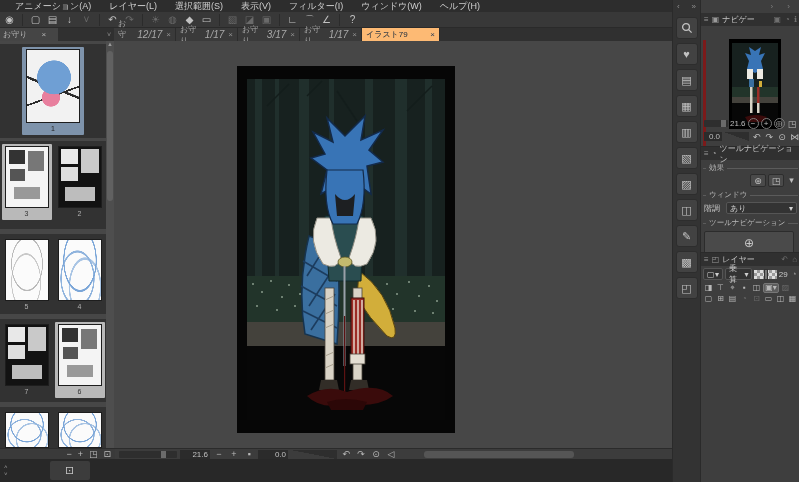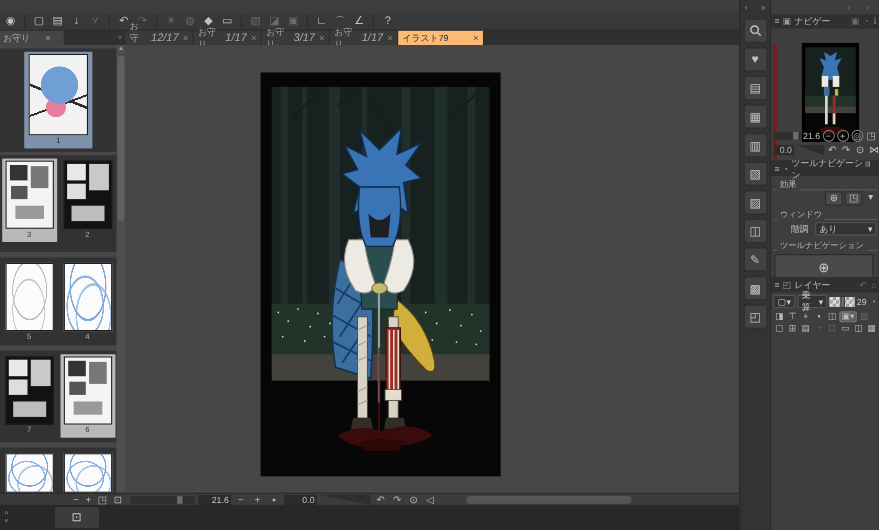--- a/index.html
+++ b/index.html
@@ -82,21 +82,21 @@
   
   #rightstrip{left:672px;top:0;width:28px;height:482px;background:#333;border-left:1px solid #2a2a2a;}
   #rs-top{display:flex;justify-content:space-between;padding:2px 4px;color:#8f8f8f;font-size:8px;}
   .rsbtn{width:22px;height:22px;margin:4px auto 4px auto;background:#424242;border:1px solid #2d2d2d;border-radius:3px;display:flex;align-items:center;justify-content:center;color:#c2c2c2;font-size:11px;}
   
   #rightcol{left:700px;top:0;width:99px;height:482px;background:#3e3e3e;border-left:1px solid #2a2a2a;}
   .phead{height:13px;background:#303030;display:flex;align-items:center;gap:3px;padding:0 3px;font-size:8px;color:#c4c4c4;}
   .phead .hamb{color:#9a9a9a;font-size:8px;}
   .phead .hico{color:#9a9a9a;font-size:8px;}
   .phead .dim{color:#6f6f6f;margin-left:auto;display:flex;gap:4px;}
-  .seplabel{display:flex;align-items:flex-end;gap:3px;font-size:7.5px;color:#b9b9b9;margin:3px 2px 1px 2px;}
+  .seplabel{display:flex;align-items:center;gap:3px;font-size:7.5px;color:#b9b9b9;margin:3px 2px 1px 2px;}
   .seplabel::before{content:"";width:3px;height:1px;background:#5b5b5b;}
   .seplabel::after{content:"";flex:1;height:1px;background:#5b5b5b;}
   .dropbox{background:#333;border:1px solid #555;border-radius:2px;display:flex;align-items:center;justify-content:space-between;padding:0 3px;font-size:8px;height:12px;color:#cfcfcf;}
   
   #nav-red{position:absolute;left:2px;top:27px;width:3px;height:106px;background:#7c1a1a;}
   #nav-thumb{position:absolute;left:28px;top:26px;width:52px;height:90px;background:#000;}
   .navrow{display:flex;align-items:center;gap:2px;font-size:8px;color:#bdbdbd;padding-left:3px;height:13px;}
   .cbtn{width:11px;height:11px;border-radius:50%;border:1px solid #7a7a7a;display:inline-flex;align-items:center;justify-content:center;font-size:8px;color:#bdbdbd;line-height:1;}
   .fbtn{width:11px;height:11px;display:inline-flex;align-items:center;justify-content:center;font-size:9px;color:#bdbdbd;}
   
@@ -111,20 +111,29 @@
   .lico{width:11px;height:10px;display:inline-flex;align-items:center;justify-content:center;font-size:8px;color:#b9b9b9;}
   .lico.hl{background:#5d5d5d;border:1px solid #777;border-radius:2px;width:16px;}
   .lico.dim{color:#686868;}
   .rc-chevs{position:absolute;right:3px;top:2px;color:#7e7e7e;font-size:8px;letter-spacing:6px;}
 </style>
 </head>
 <body>
 
 <div id="app">
 
+  <div id="menubar" class="abs">
+    <span>アニメーション(A)</span>
+    <span>レイヤー(L)</span>
+    <span>選択範囲(S)</span>
+    <span>表示(V)</span>
+    <span>フィルター(I)</span>
+    <span>ウィンドウ(W)</span>
+    <span>ヘルプ(H)</span>
+  </div>
 
   <div id="toolbar" class="abs">
     <span class="tbico">◉</span>
     <span class="tbsep"></span>
     <span class="tbico">▢</span>
     <span class="tbico">▤</span>
     <span class="tbico">↓</span>
     <span class="tbico dim">˅</span>
     <span class="tbsep"></span>
     <span class="tbico">↶</span>
@@ -478,21 +487,21 @@
           <span>効果</span>
         </div>
       <div id="lp-effect-icons">
         <span class="sqbtn">⊛</span>
         <span class="sqbtn">◳</span>
         <span class="fbtn">▾</span>
       </div>
       <div class="seplabel">
           <span>ウィンドウ</span>
         </div>
-      <div class="row" style="padding:1px 3px;gap:6px;margin-left:15px;">
+      <div class="row" style="padding:1px 3px;gap:6px;">
         <span style="font-size:8px;color:#c0c0c0;">階調</span>
         <div class="dropbox" style="flex:1;">
           <span>あり</span>
           <span>▾</span>
         </div>
       </div>
       <div class="seplabel">
           <span>ツールナビゲーション</span>
         </div>
       <div id="toolnavbtn">

